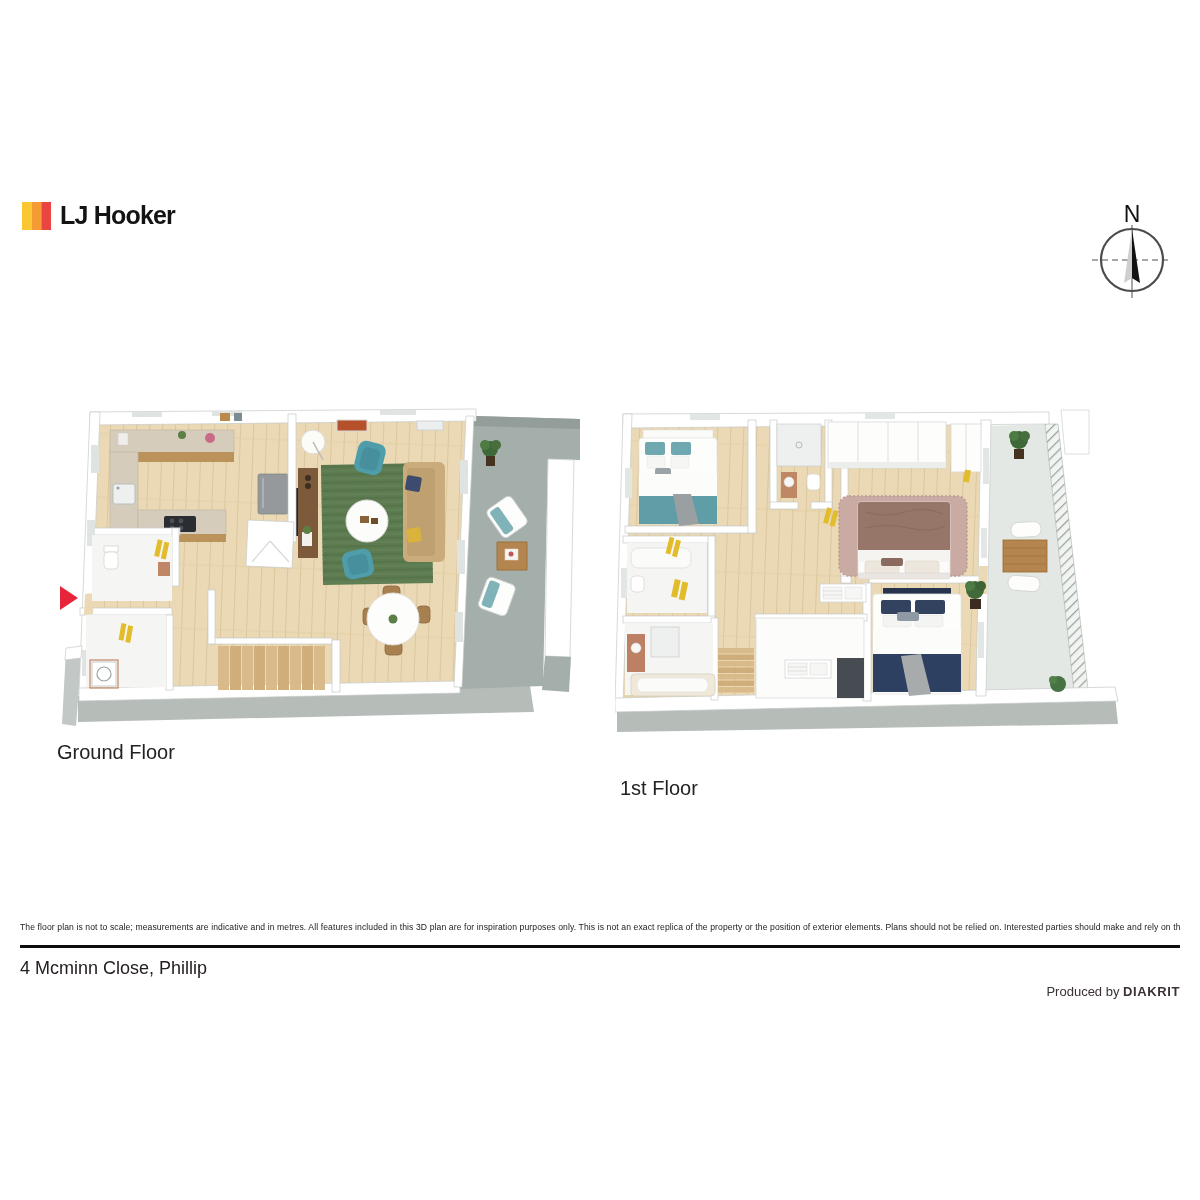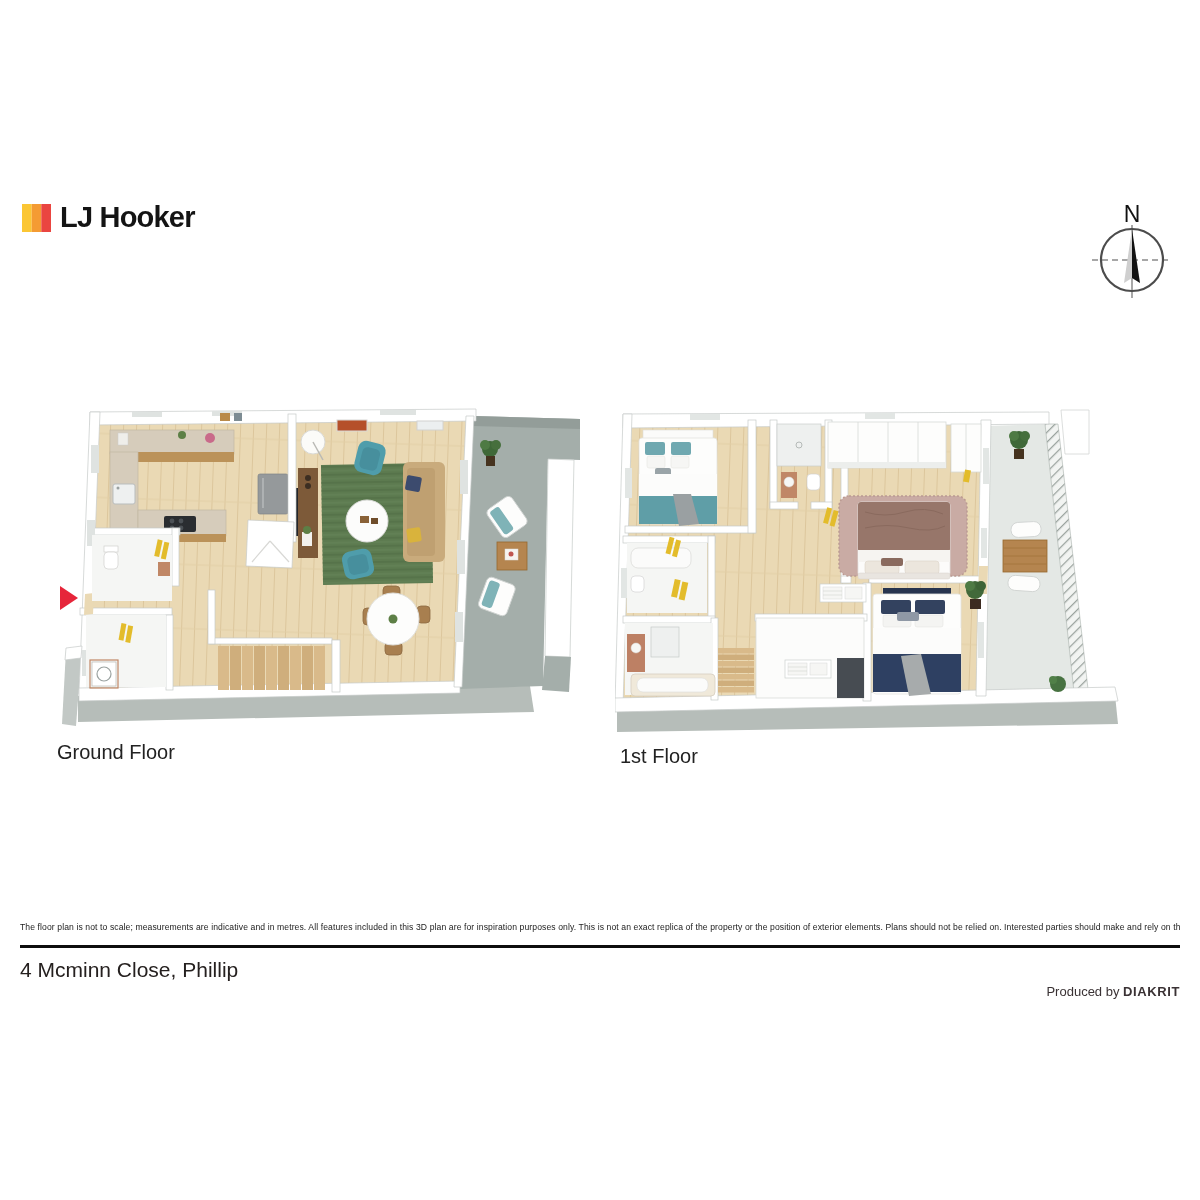--- a/index.html
+++ b/index.html
@@ -1,26 +1,26 @@
 <!DOCTYPE html>
 <html><head>
 <meta charset="utf-8">
 <style>
   html,body{margin:0;padding:0;background:#ffffff;}
   .page{position:relative;width:1200px;height:1200px;background:#ffffff;overflow:hidden;
         font-family:"Liberation Sans",sans-serif;color:#1c1c1c;}
   .logo{position:absolute;left:22px;top:201px;display:flex;align-items:center;gap:9px;}
-  .logo-text{font-size:29px;font-weight:bold;color:#141414;letter-spacing:-0.8px;}
+  .logo-text{font-size:25px;font-weight:bold;color:#141414;letter-spacing:-0.8px;}
   .compass{position:absolute;left:1088px;top:198px;}
   .plan{position:absolute;}
   .plan-label{position:absolute;font-size:20px;color:#222222;}
   .disclaimer{position:absolute;left:20px;top:922px;width:1160px;font-size:8.6px;
               letter-spacing:0.1px;color:#1b1b1b;white-space:nowrap;overflow:hidden;}
   .divider{position:absolute;left:20px;top:945px;width:1160px;height:3px;background:#0d0d0d;}
-  .address{position:absolute;left:20px;top:958px;font-size:21px;color:#25201f;}
+  .address{position:absolute;left:20px;top:958px;font-size:18px;color:#25201f;}
   .produced{position:absolute;right:20px;top:971px;font-size:13px;color:#3a3234;margin-top:13px;}
   .produced b{letter-spacing:0.6px;}
 </style>
 </head>
 <body>
 
 <div class="page">
 
   <div class="logo">
     <svg width="29" height="28" viewBox="0 0 29 28">
@@ -422,21 +422,21 @@
       <rect x="396" y="114" width="30" height="15" rx="7" transform="rotate(-3 411 121)" fill="#fdfdfc" stroke="#cfd3d1" stroke-width="0.9"></rect>
       <rect x="388" y="132" width="44" height="32" fill="#b5854f" stroke="#97682e" stroke-width="0.8"></rect>
       <line x1="388" y1="140" x2="432" y2="140" stroke="#a5773f" stroke-width="1"></line>
       <line x1="388" y1="148" x2="432" y2="148" stroke="#a5773f" stroke-width="1"></line>
       <line x1="388" y1="156" x2="432" y2="156" stroke="#a5773f" stroke-width="1"></line>
       <rect x="393" y="168" width="32" height="15" rx="7" transform="rotate(4 409 175)" fill="#fdfdfc" stroke="#cfd3d1" stroke-width="0.9"></rect>
     </g>
   </svg>
 
   <div class="plan-label" style="left:57px;top:741px">Ground Floor</div>
-  <div class="plan-label" style="left:620px;top:745px">1st Floor</div>
+  <div class="plan-label" style="left:620px;top:777px">1st Floor</div>
 
   <div class="disclaimer">The floor plan is not to scale; measurements are indicative and in metres. All features included in this 3D plan are for inspiration purposes only. This is not an exact replica of the property or the position of exterior elements. Plans should not be relied on. Interested parties should make and rely on their own enquiries.</div>
   <div class="divider"></div>
   <div class="address">4 Mcminn Close, Phillip</div>
   <div class="produced">
     <span>Produced by</span>
     <b>DIAKRIT</b>
   </div>
 
 </div>

